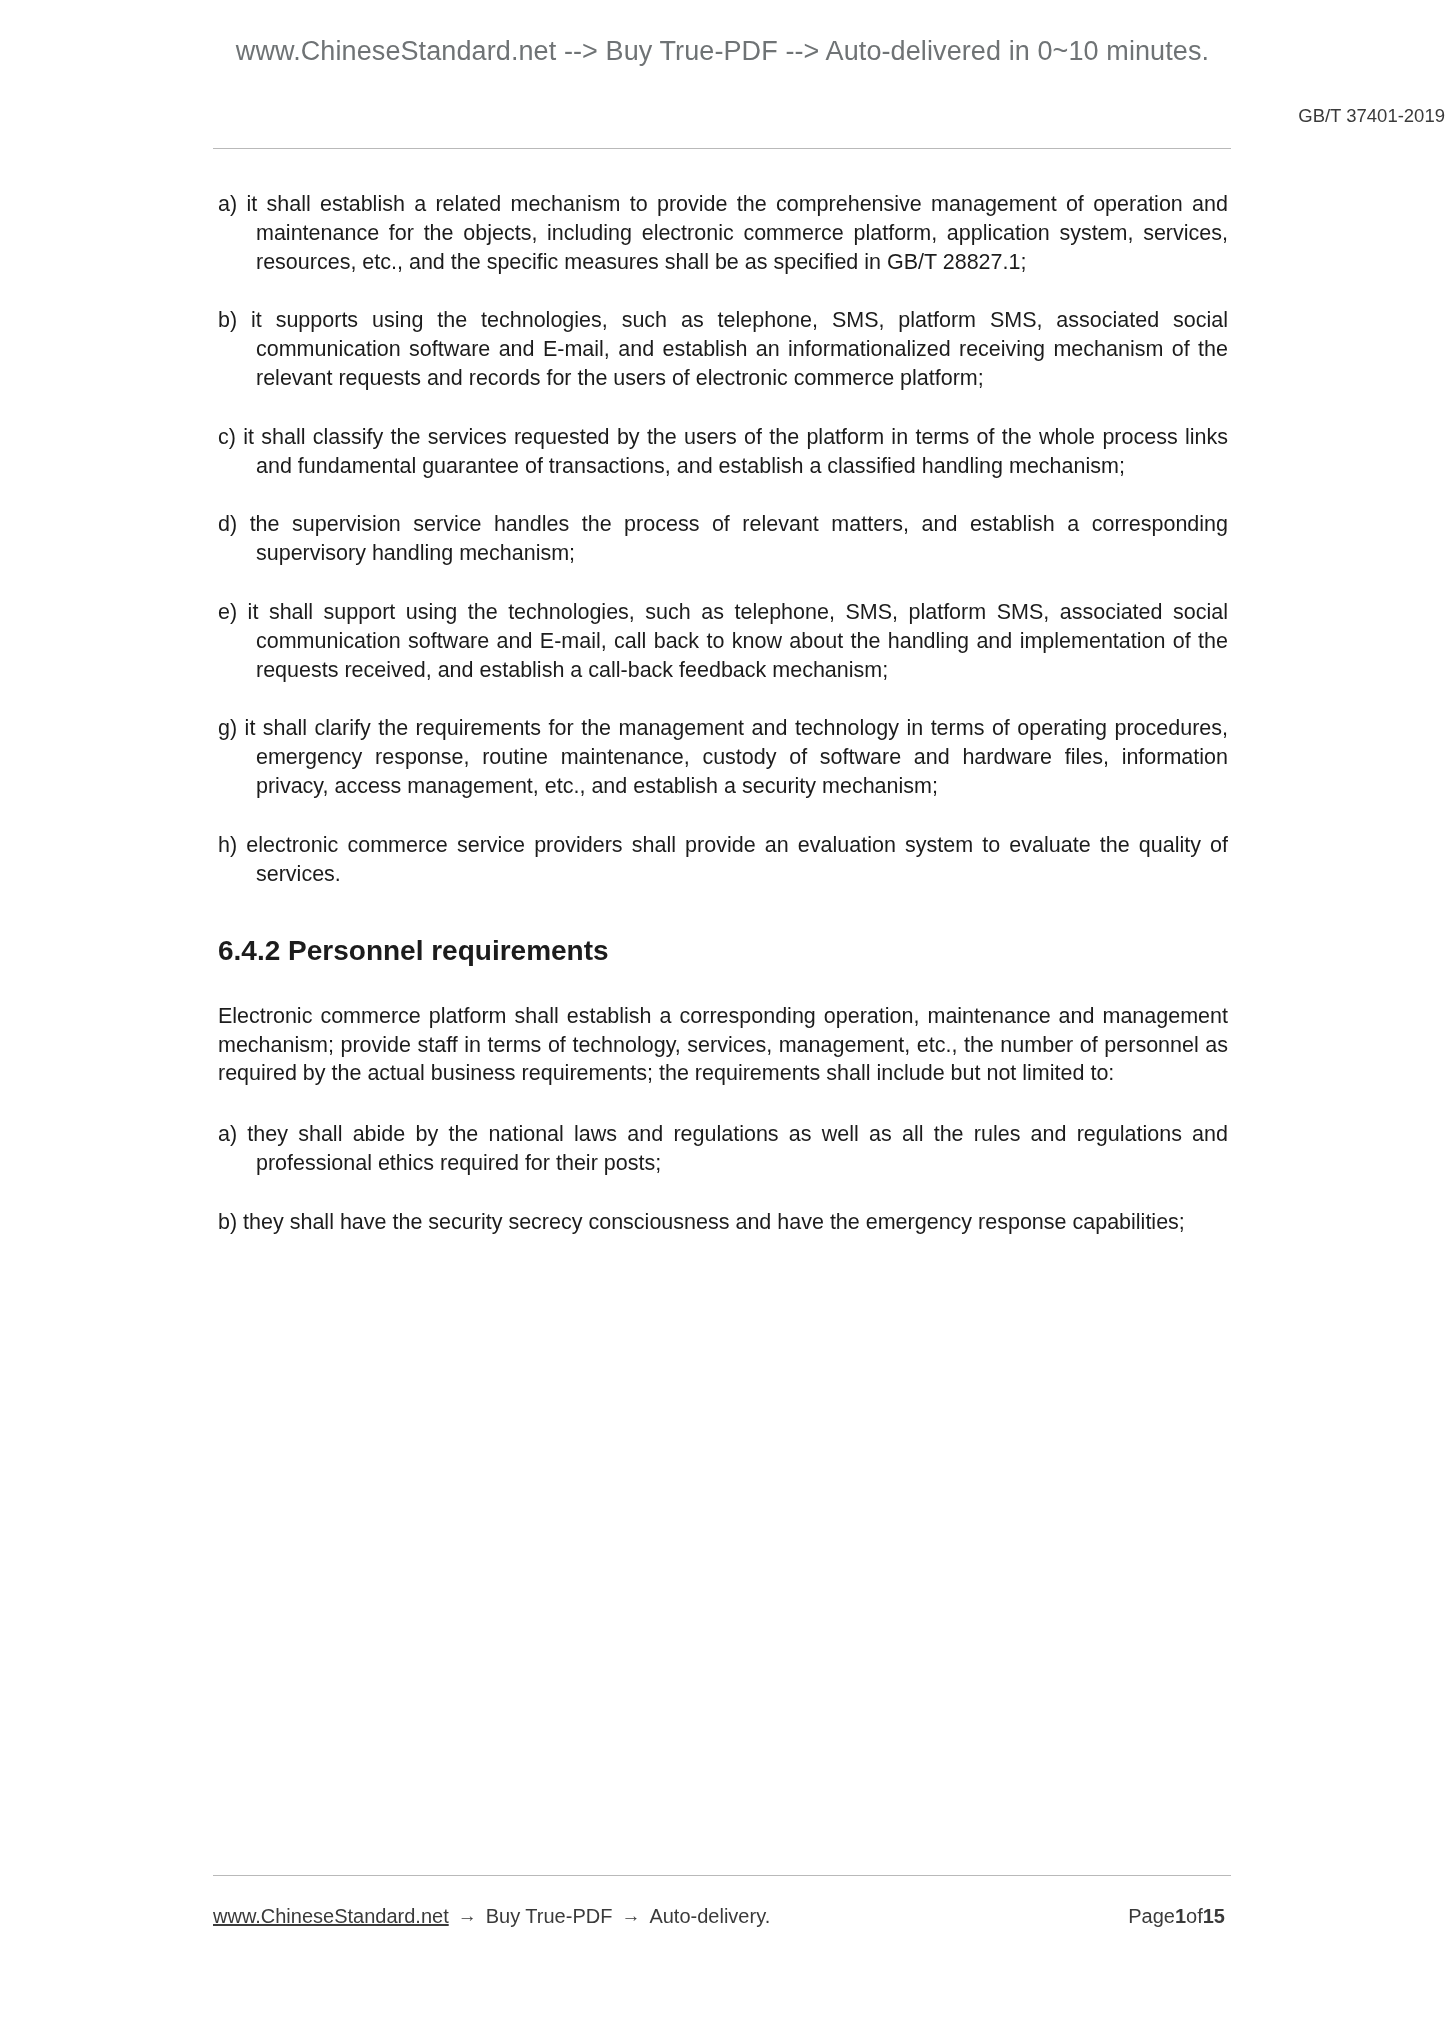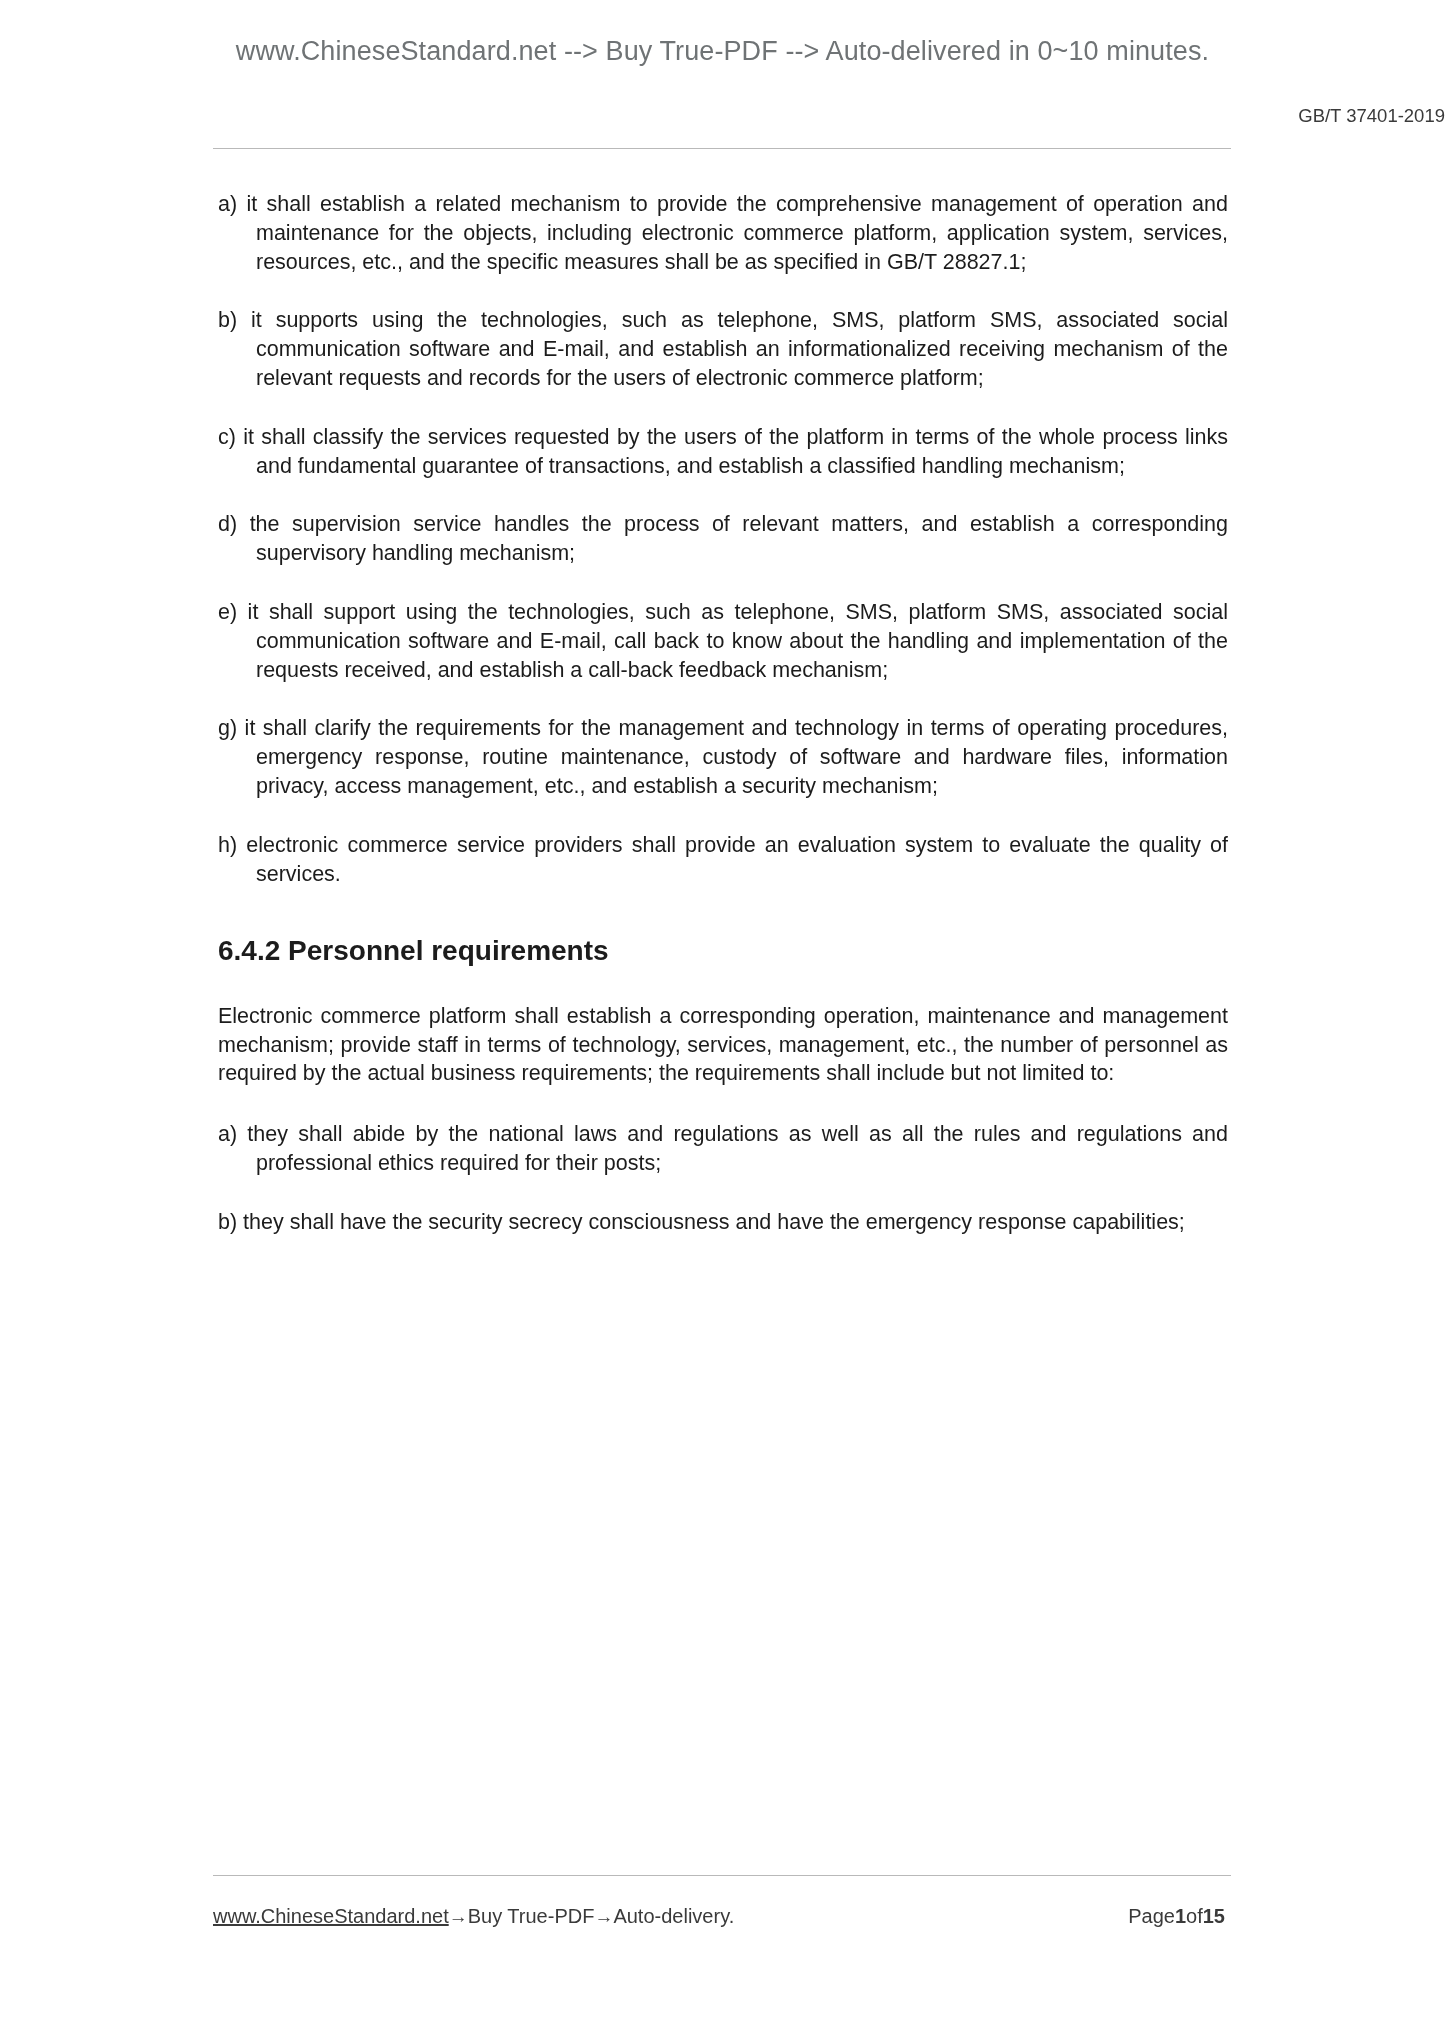--- a/index.html
+++ b/index.html
@@ -96,21 +96,22 @@
     top: 1905px;
     left: 213px;
     width: 1018px;
     display: flex;
     align-items: baseline;
     font-size: 20px;
     color: #3a3a3a;
   }
   .footer-left {
     display: flex;
-    align-items: center;
+    align-items: flex-start;
+    gap: 9px;
     white-space: nowrap;
   }
   .footer-link {
     text-decoration: underline;
     color: #3a3a3a;
   }
   .arrow {
     font-size: 19px;
     color: #3a3a3a;
   }

